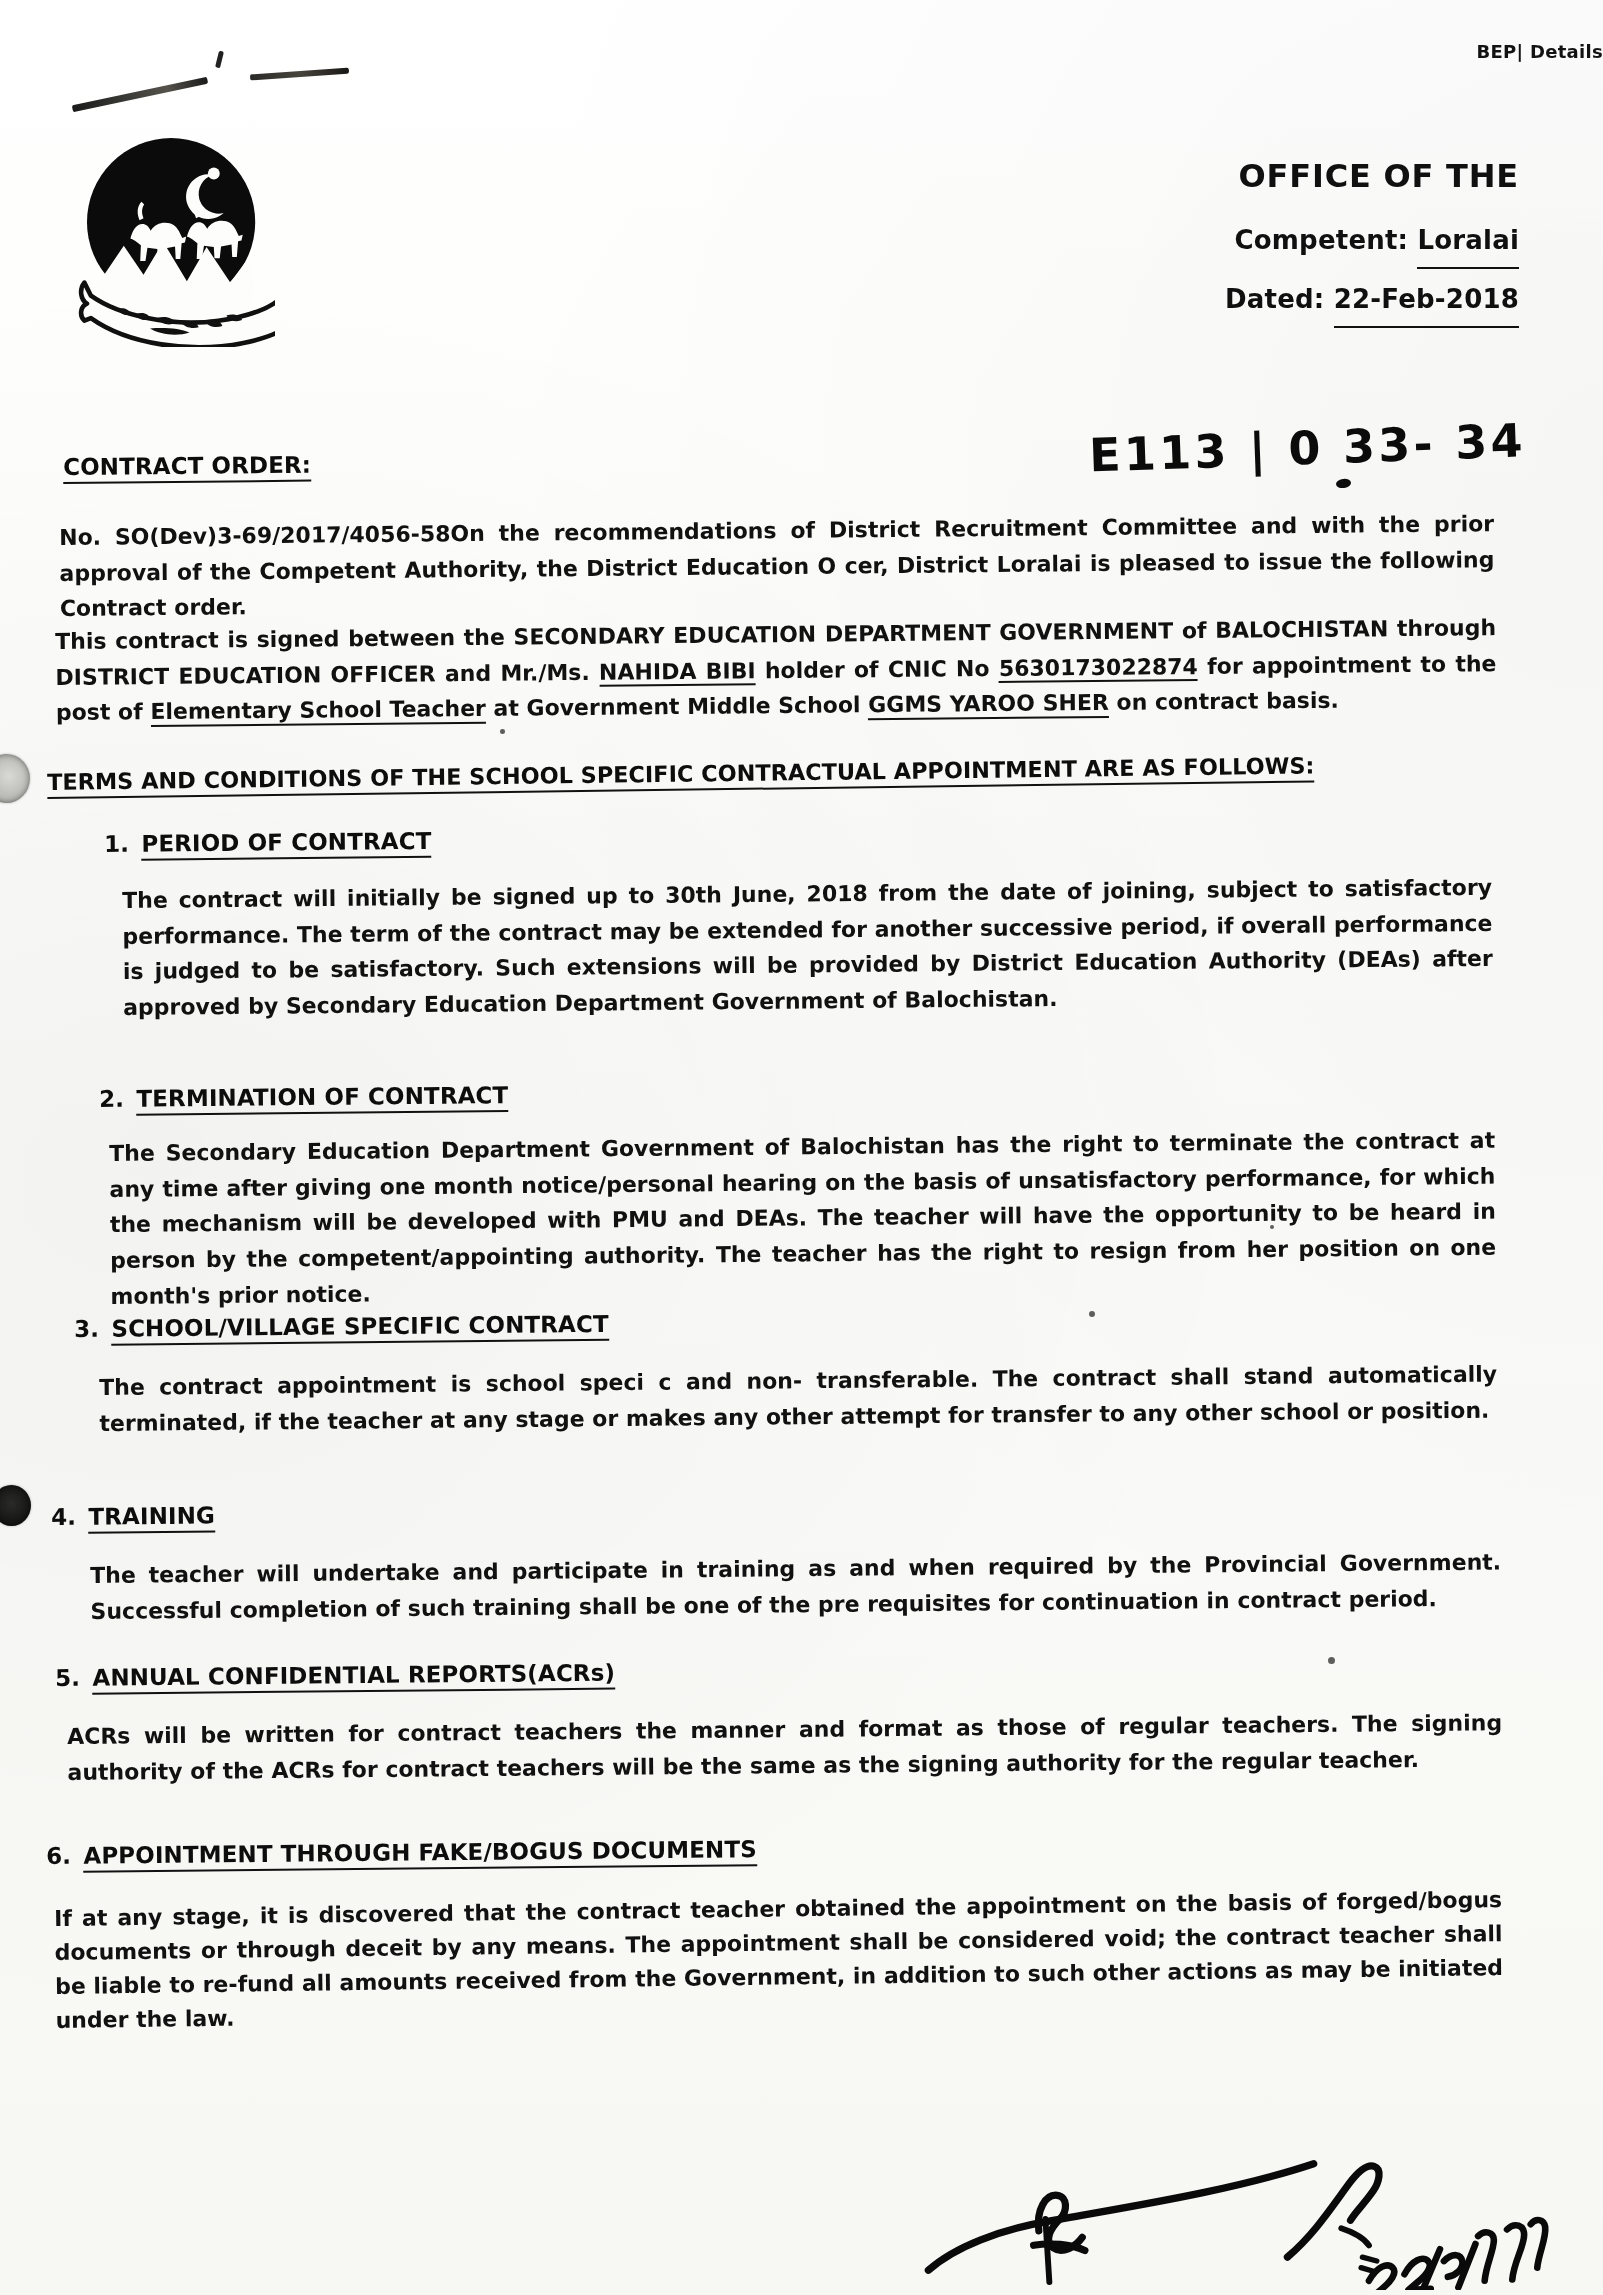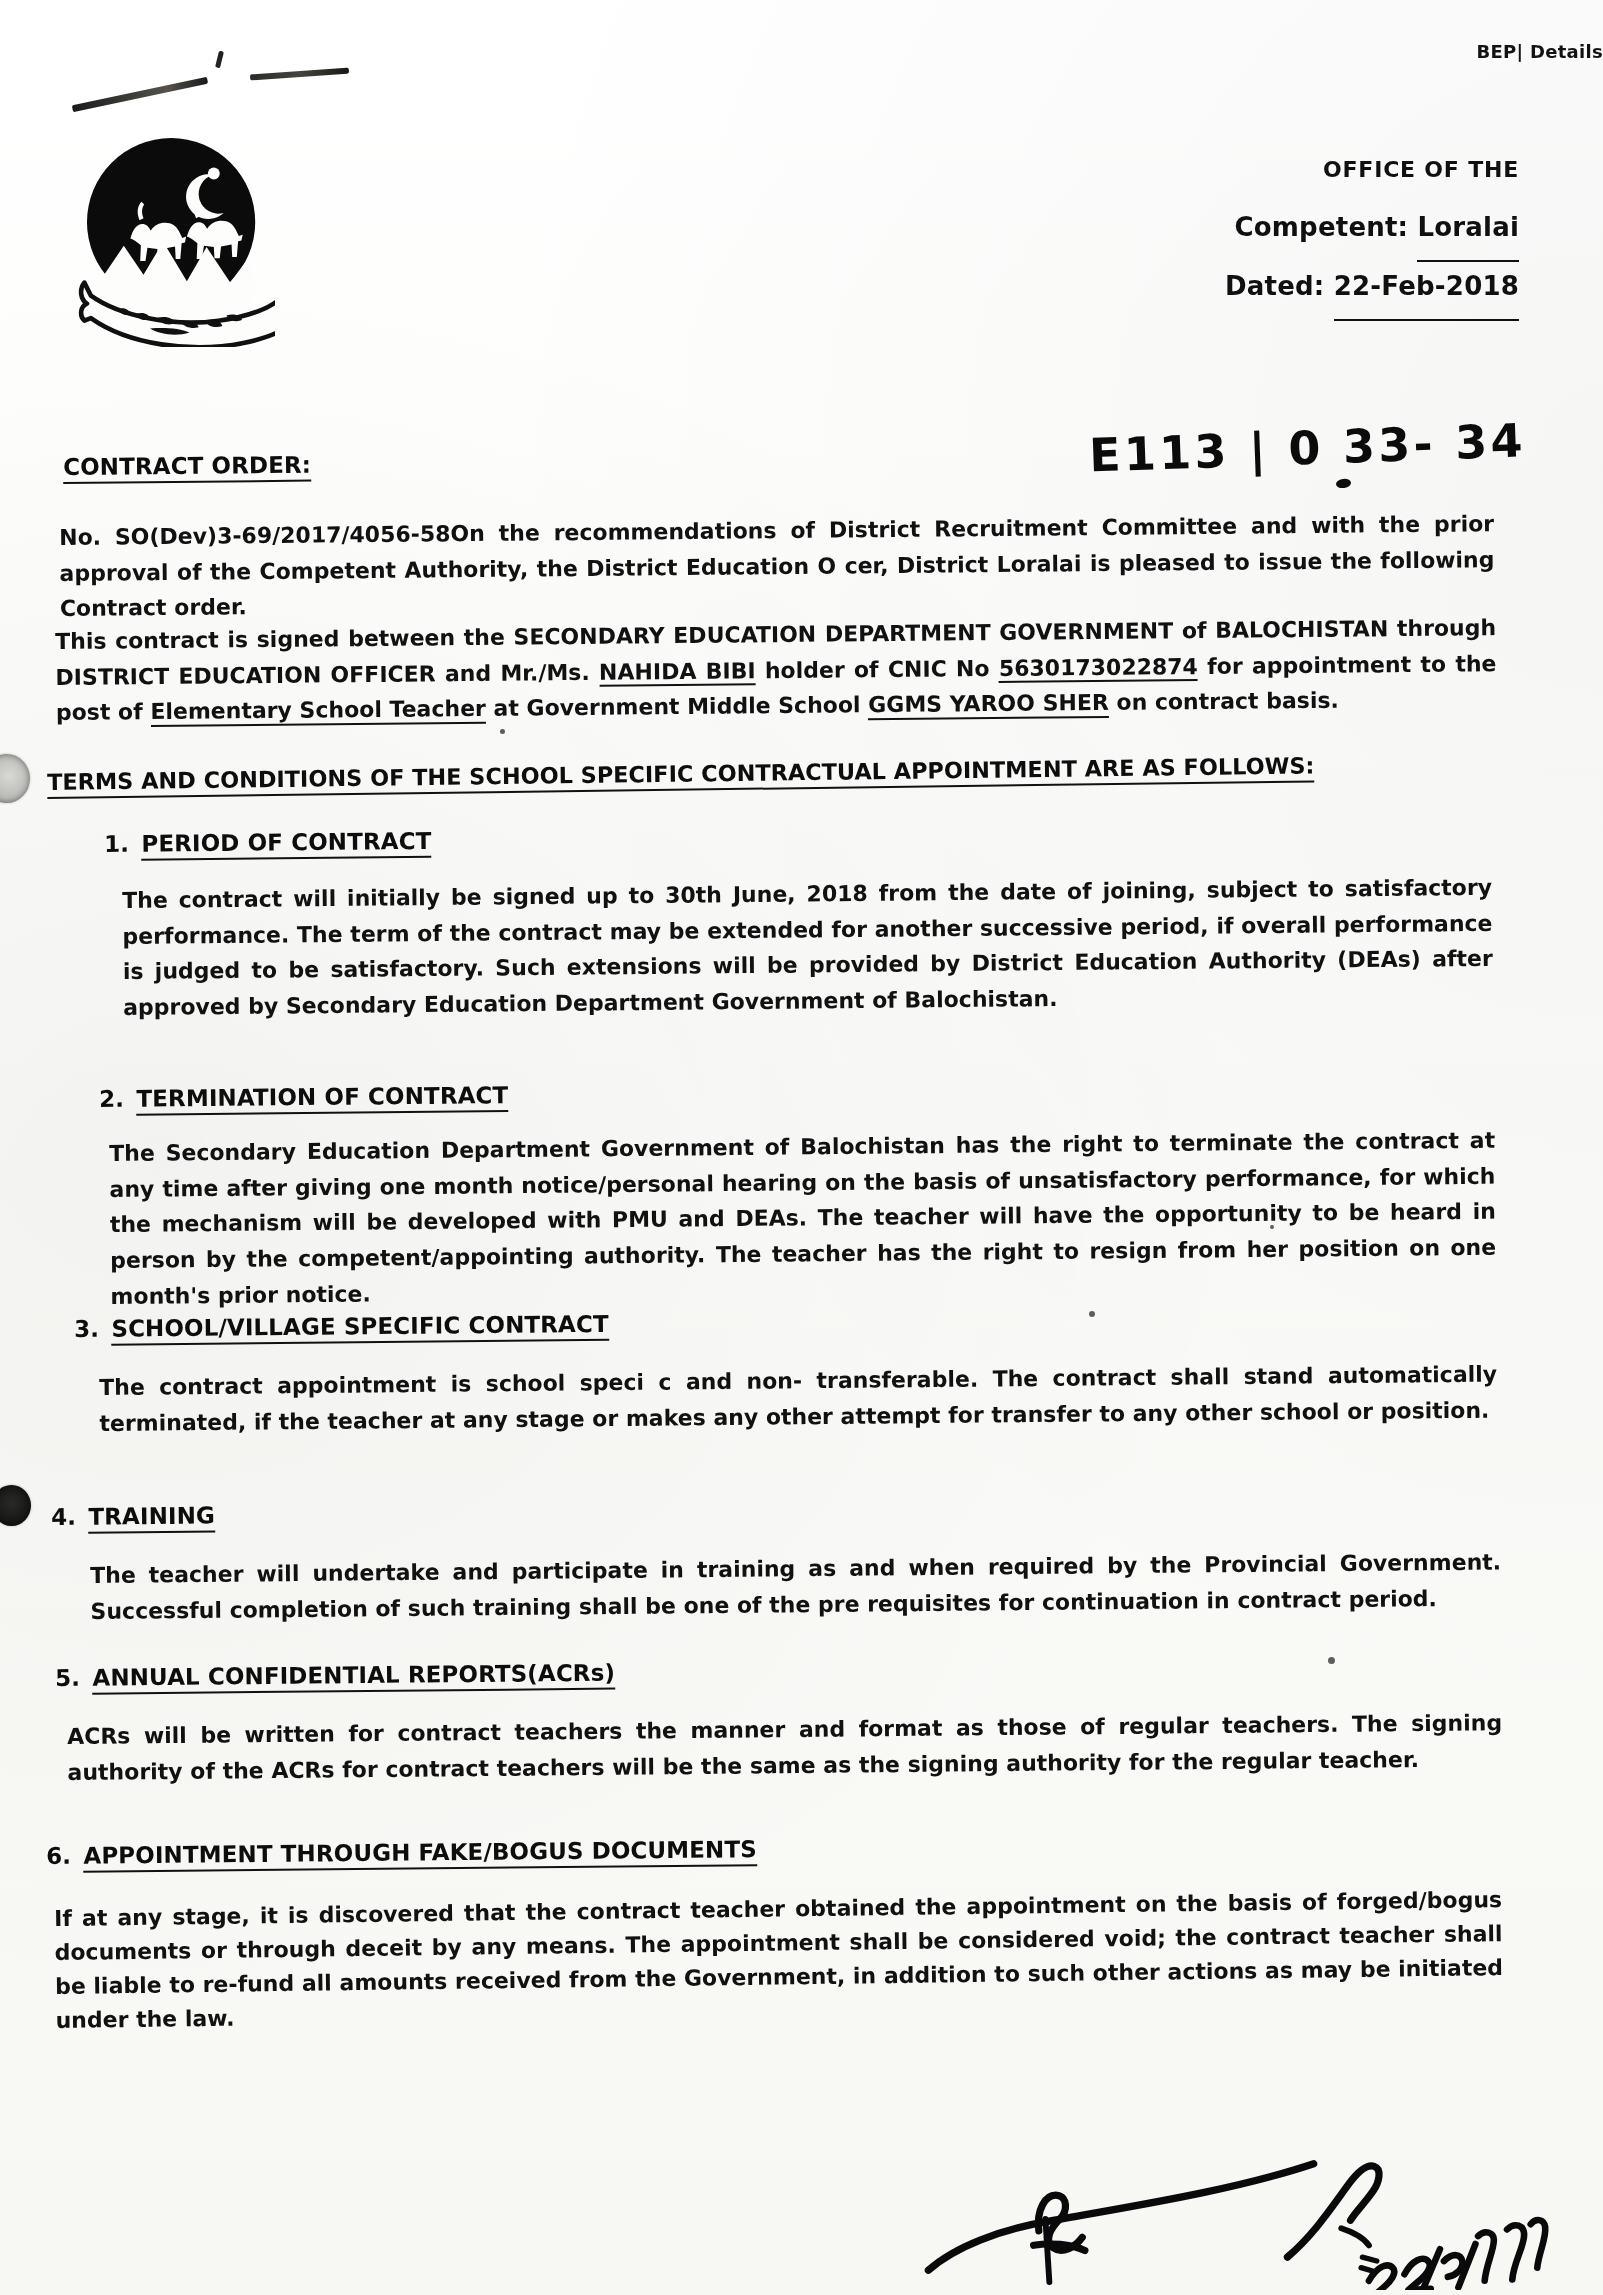--- a/index.html
+++ b/index.html
@@ -40,25 +40,25 @@
   .pen-mark{position:absolute;background:#2b2b2b;border-radius:2px;}
   .pen-mark.m1{left:71px;top:91px;width:138px;height:7.2px;transform:rotate(-12deg);
     background:linear-gradient(90deg,#1a1a1a,#3a3a36 40%,#55524a 70%,#1a1a1a);}
   .pen-mark.m2{left:250px;top:71px;width:99px;height:6px;transform:rotate(-4deg);
     background:linear-gradient(90deg,#2a2a28,#47443c 50%,#181816);}
   .pen-mark.m3{left:217px;top:51px;width:5.3px;height:17px;transform:rotate(14deg);background:#222;}
 
   
   .hdr{position:absolute;right:84px;top:157px;text-align:right;width:724px;}
   .hdr .ln{font-family:"DejaVu Sans",sans-serif;font-weight:700;color:#101010;}
-  .hdr .l1{font-size:22px;letter-spacing:0.8px;margin-bottom:30px;}
+  .hdr .l1{font-size:32px;letter-spacing:0.8px;margin-bottom:30px;}
   .hdr .l2{font-size:26px;letter-spacing:0.5px;margin-bottom:37px;}
   .hdr .l3{font-size:26px;letter-spacing:0.2px;margin-bottom:29px;font-weight:700;}
   .hdr .l4{font-size:26px;letter-spacing:0.2px;font-weight:700;}
-  .u{border-bottom:2.6px solid #111;padding-bottom:18px;margin-top:16px;}
+  .u{border-bottom:2.6px solid #111;padding-bottom:12px;margin-top:16px;}
 
   
   .handref{
     position:absolute;left:1089px;top:421px;
     font-family:"DejaVu Sans",sans-serif;
     font-size:46px;font-weight:700;color:#0b0b0b;
     letter-spacing:3.3px;transform:rotate(-2deg);
   }
   .handdot{position:absolute;left:1336px;top:479px;width:14.5px;height:8.6px;background:#0d0d0d;border-radius:50%;transform:rotate(-8deg);}
 

